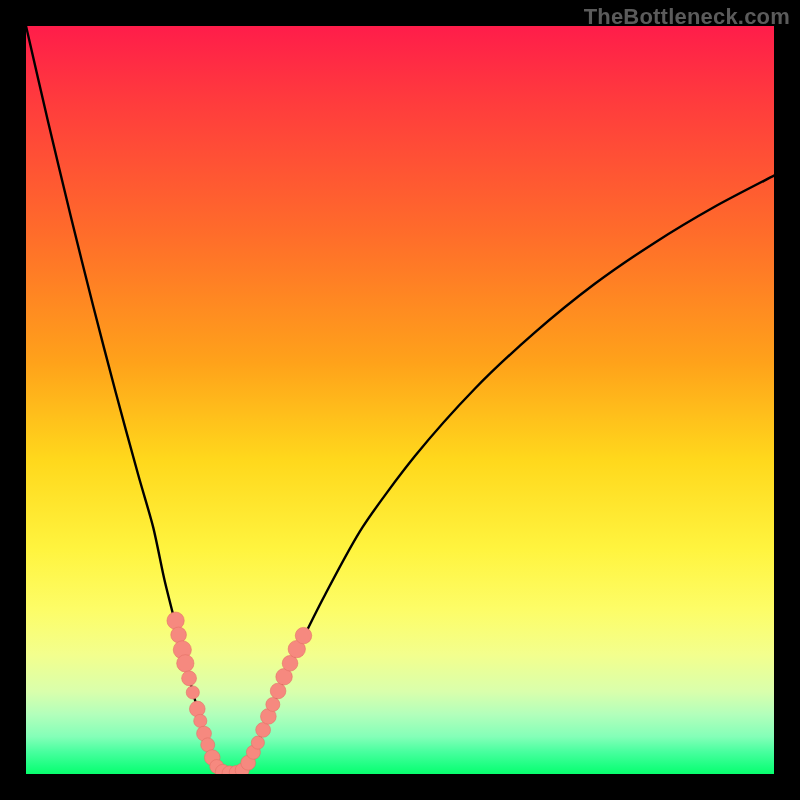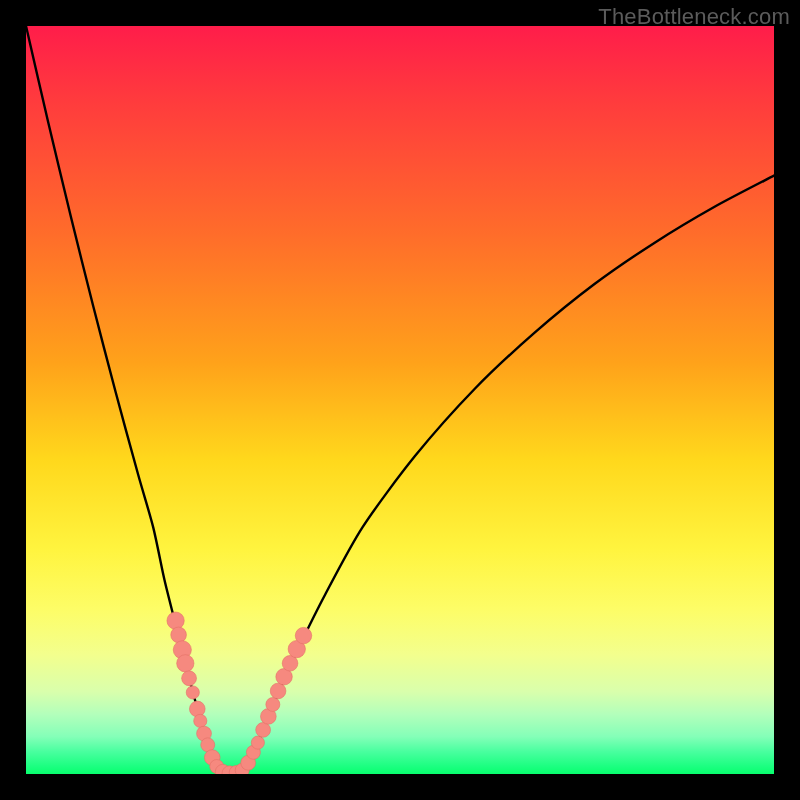--- a/index.html
+++ b/index.html
@@ -39,21 +39,21 @@
       #1bff80 99%,
       #08ff6e 100%
     );
   }
   .watermark {
     position: absolute;
     top: 4px;
     right: 10px;
     color: #5b5b5b;
     font-size: 22px;
-    font-weight: 400;
+    font-weight: 700;
     letter-spacing: 0.2px;
     z-index: 5;
     user-select: none;
   }
   svg.curves {
     position: absolute;
     inset: 0;
     width: 100%;
     height: 100%;
   }

